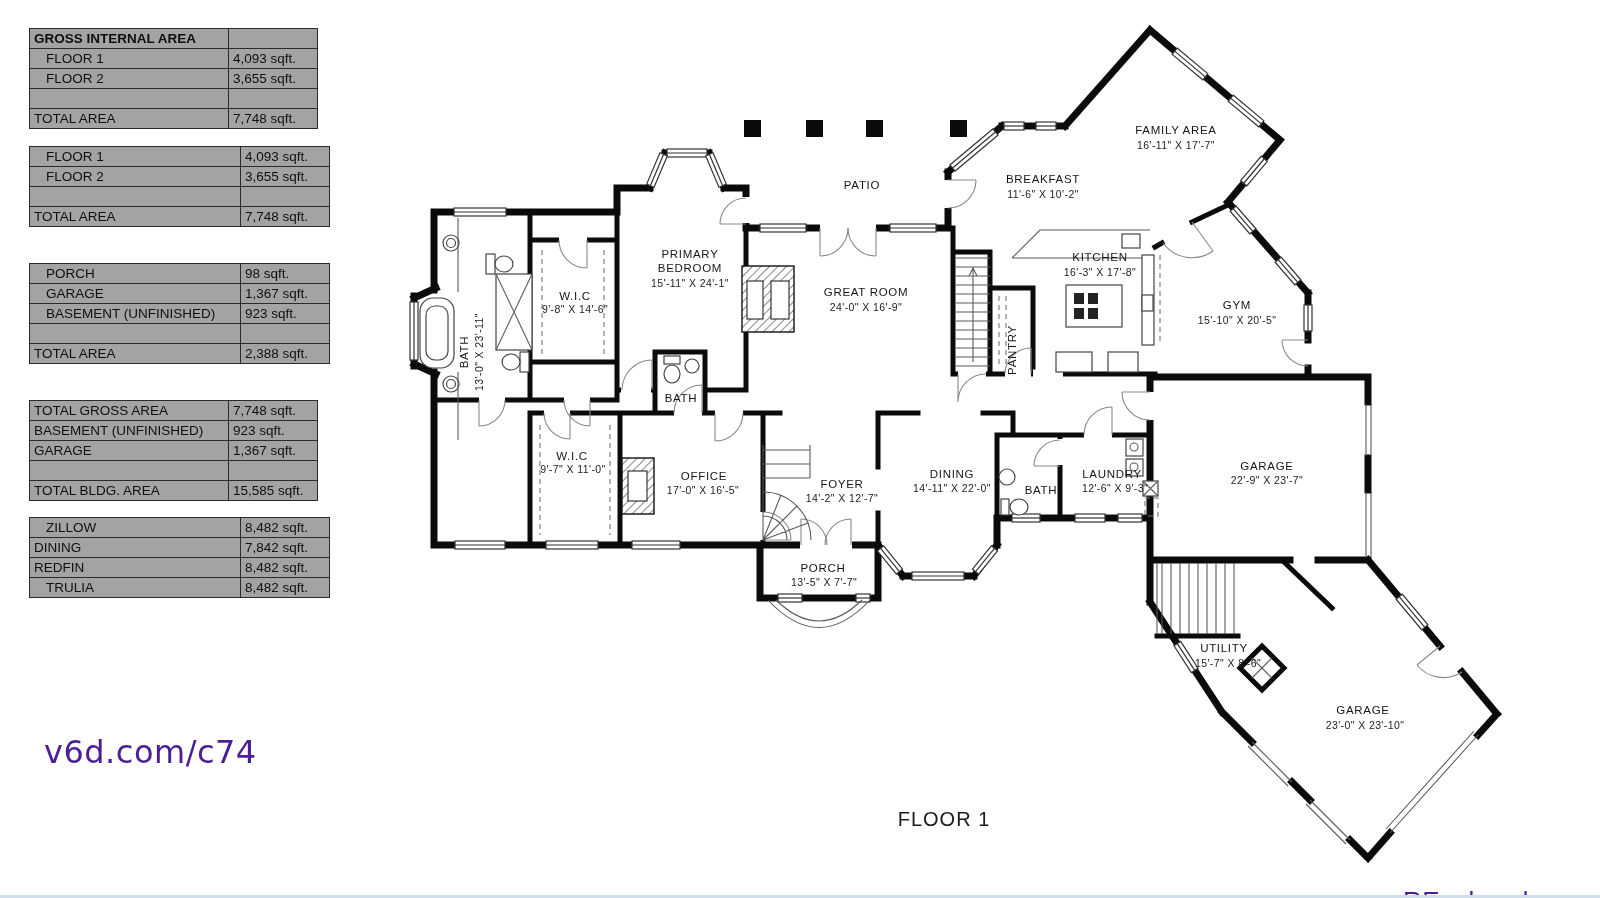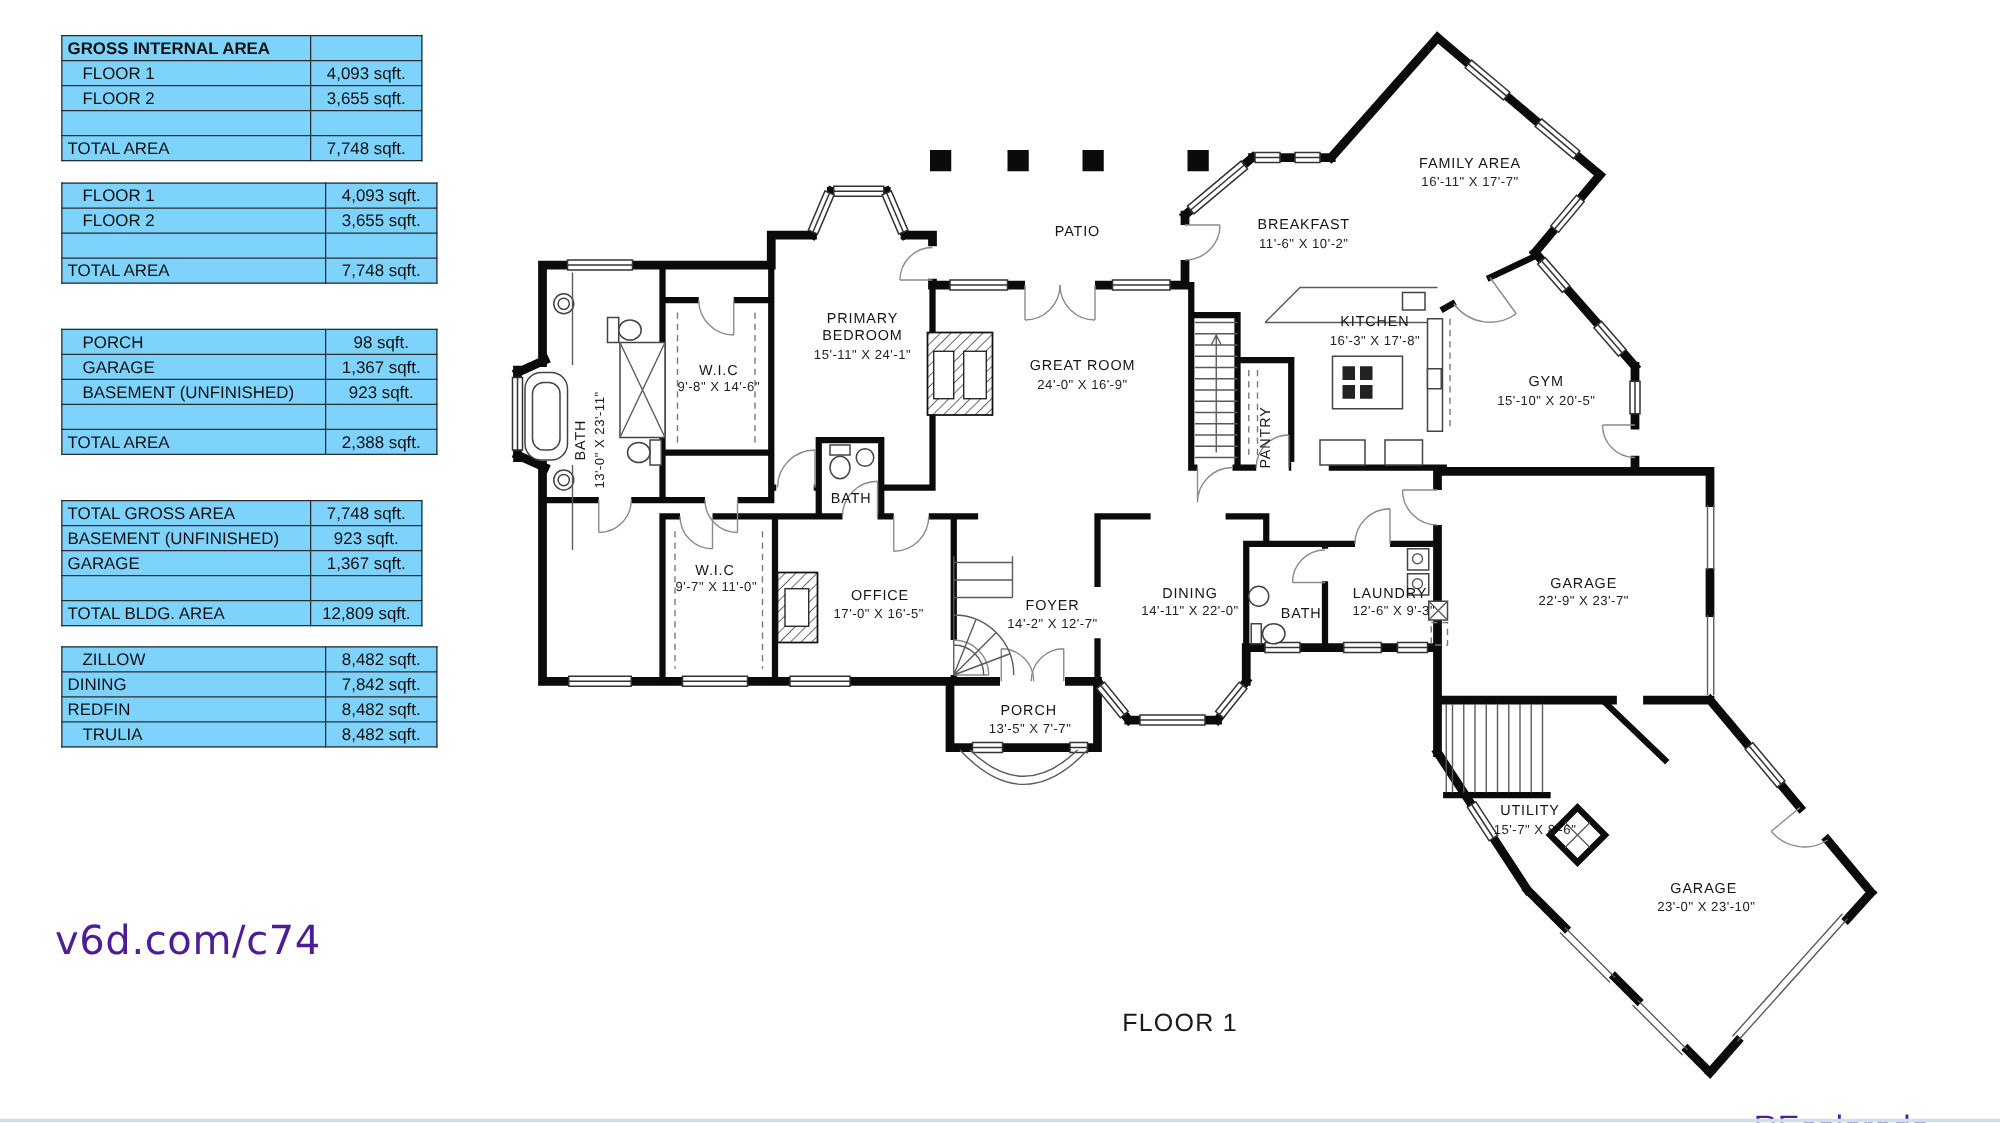--- a/index.html
+++ b/index.html
@@ -1,25 +1,25 @@
 <!DOCTYPE html>
 <html><head>
 <meta charset="utf-8">
 <style>
   html,body{margin:0;padding:0;background:#fff}
   body{width:1600px;height:898px;position:relative;overflow:hidden;
        font-family:"Liberation Sans",sans-serif;color:#111}
 
   
-  .tbl{position:absolute;left:49px;border-collapse:collapse;table-layout:fixed;
-       width:274px;font-size:13.5px;color:#0f0f0f;background:#7dd3fc}
+  .tbl{position:absolute;left:29px;border-collapse:collapse;table-layout:fixed;
+       width:274px;font-size:13.5px;color:#0f0f0f;background:#a3a3a3}
   .tbl td{border:1.4px solid #2b2b2b;height:19px;padding:0 4px;
           overflow:hidden;white-space:nowrap;vertical-align:middle}
   .tbl td.l{width:190px}
-  .tbl td.v{width:80px;text-align:center}
+  .tbl td.v{width:80px;text-align:left}
   .tbl tr.hdr td.l{font-weight:bold}
   .tbl td.ind{padding-left:16px}
   .tbl td.b{font-weight:normal}
   #t-gross{top:28px} #t-ansi{top:146px} #t-excl{top:263px}
   #t-tot{top:400px}  #t-list{top:517px}
 
   
   .wm{position:absolute;left:44px;top:733px;font-family:"DejaVu Sans",sans-serif;
       font-weight:normal;font-size:32px;letter-spacing:.5px;color:#4c1d95}
   .floor-cap{position:absolute;left:828px;top:808px;width:232px;text-align:center;
@@ -132,21 +132,21 @@
   <tr>
     <td class="l">GARAGE</td>
     <td class="v">1,367 sqft.</td>
       </tr>
   <tr>
     <td class="l"></td>
     <td class="v"></td>
       </tr>
   <tr>
     <td class="l b">TOTAL BLDG. AREA</td>
-    <td class="v">12,809 sqft.</td>
+    <td class="v">15,585 sqft.</td>
       </tr>
 </tbody>
   </table>
 
 <table class="tbl" id="t-list">
   <tbody>
       <tr>
     <td class="l ind">ZILLOW</td>
     <td class="v">8,482 sqft.</td>
       </tr>

